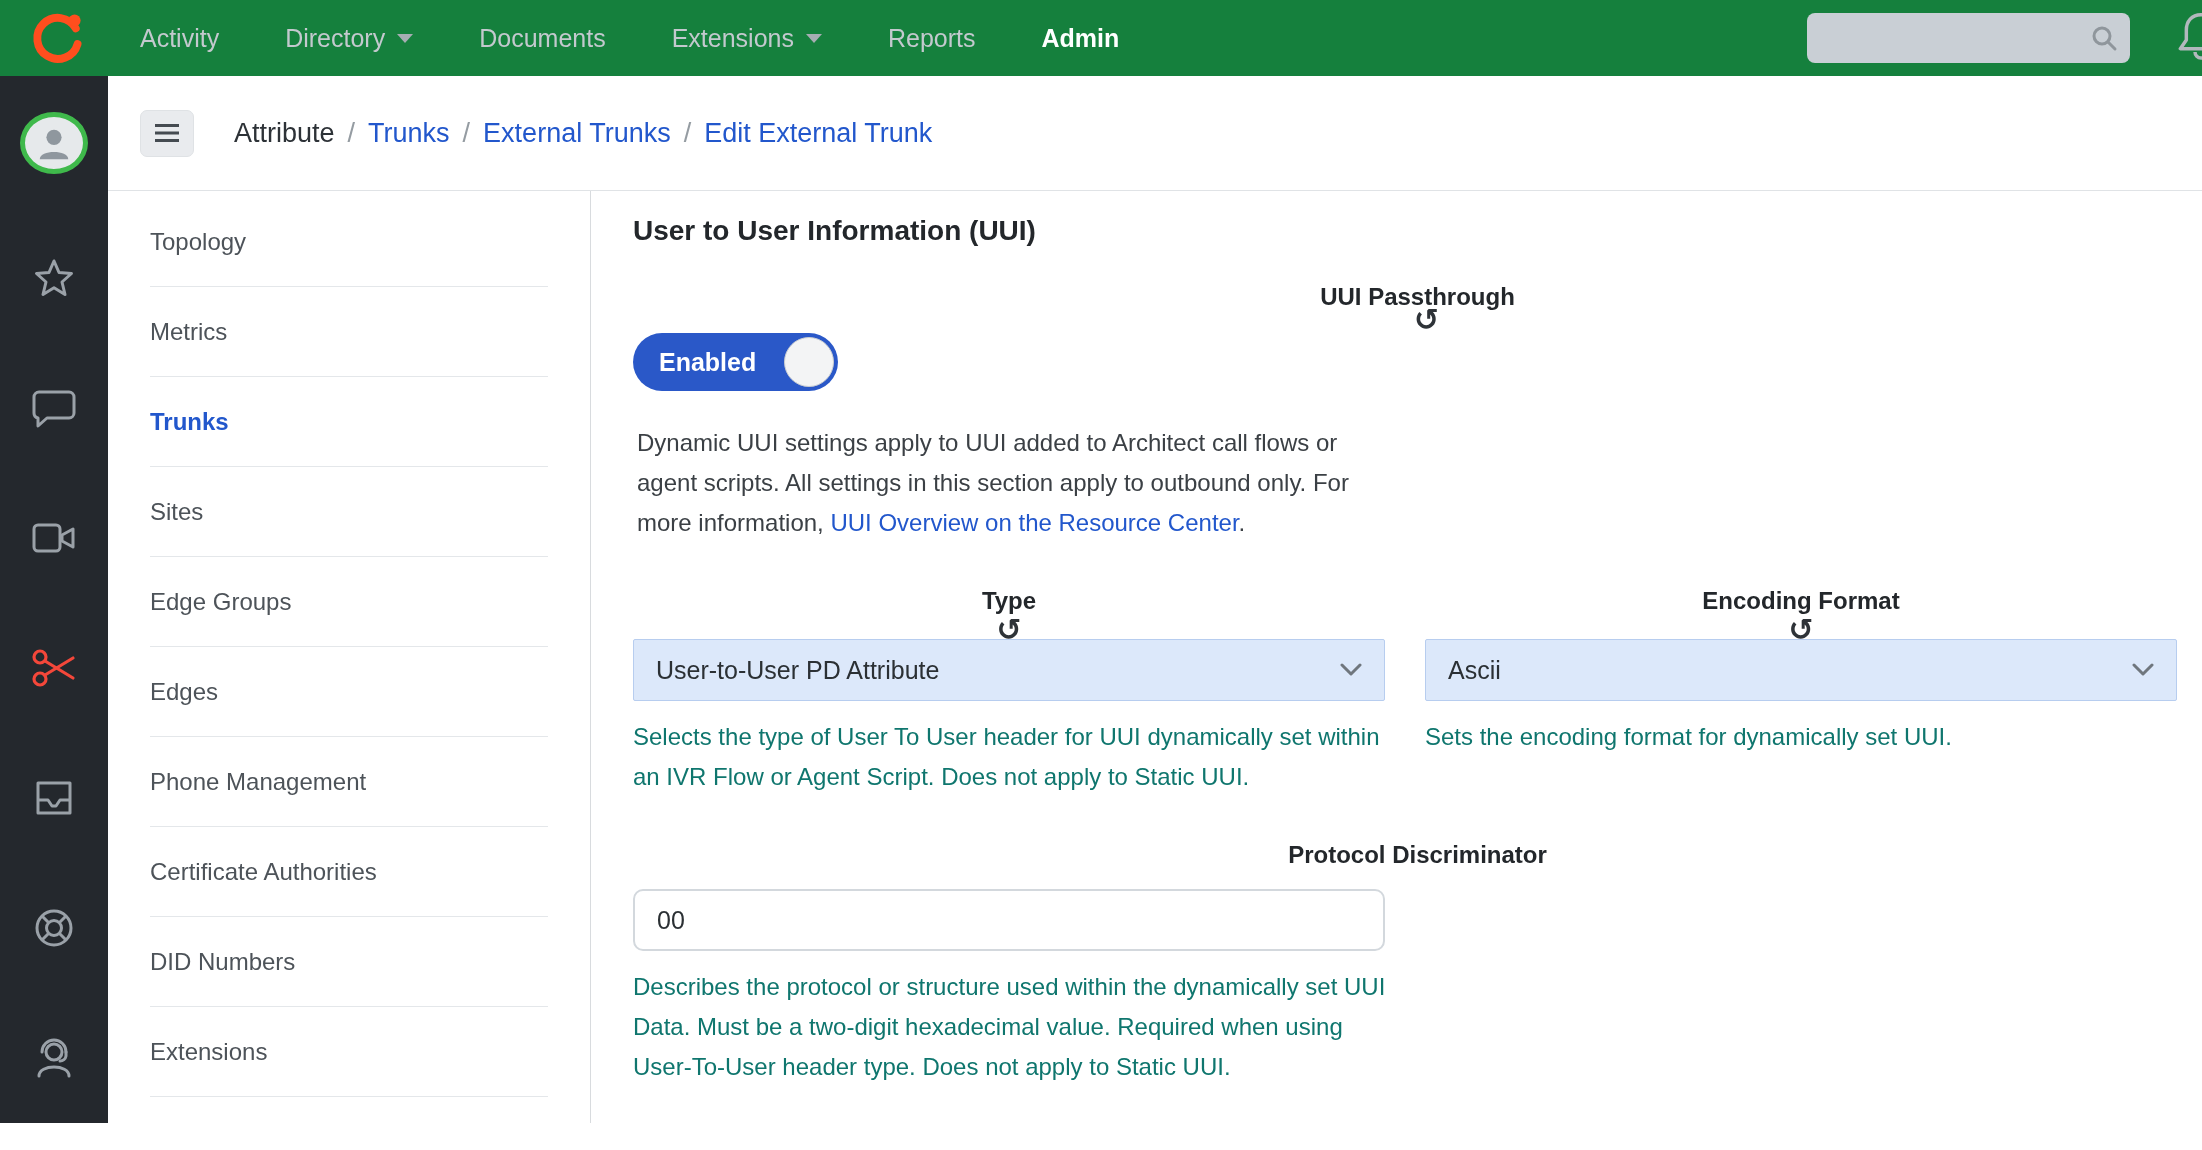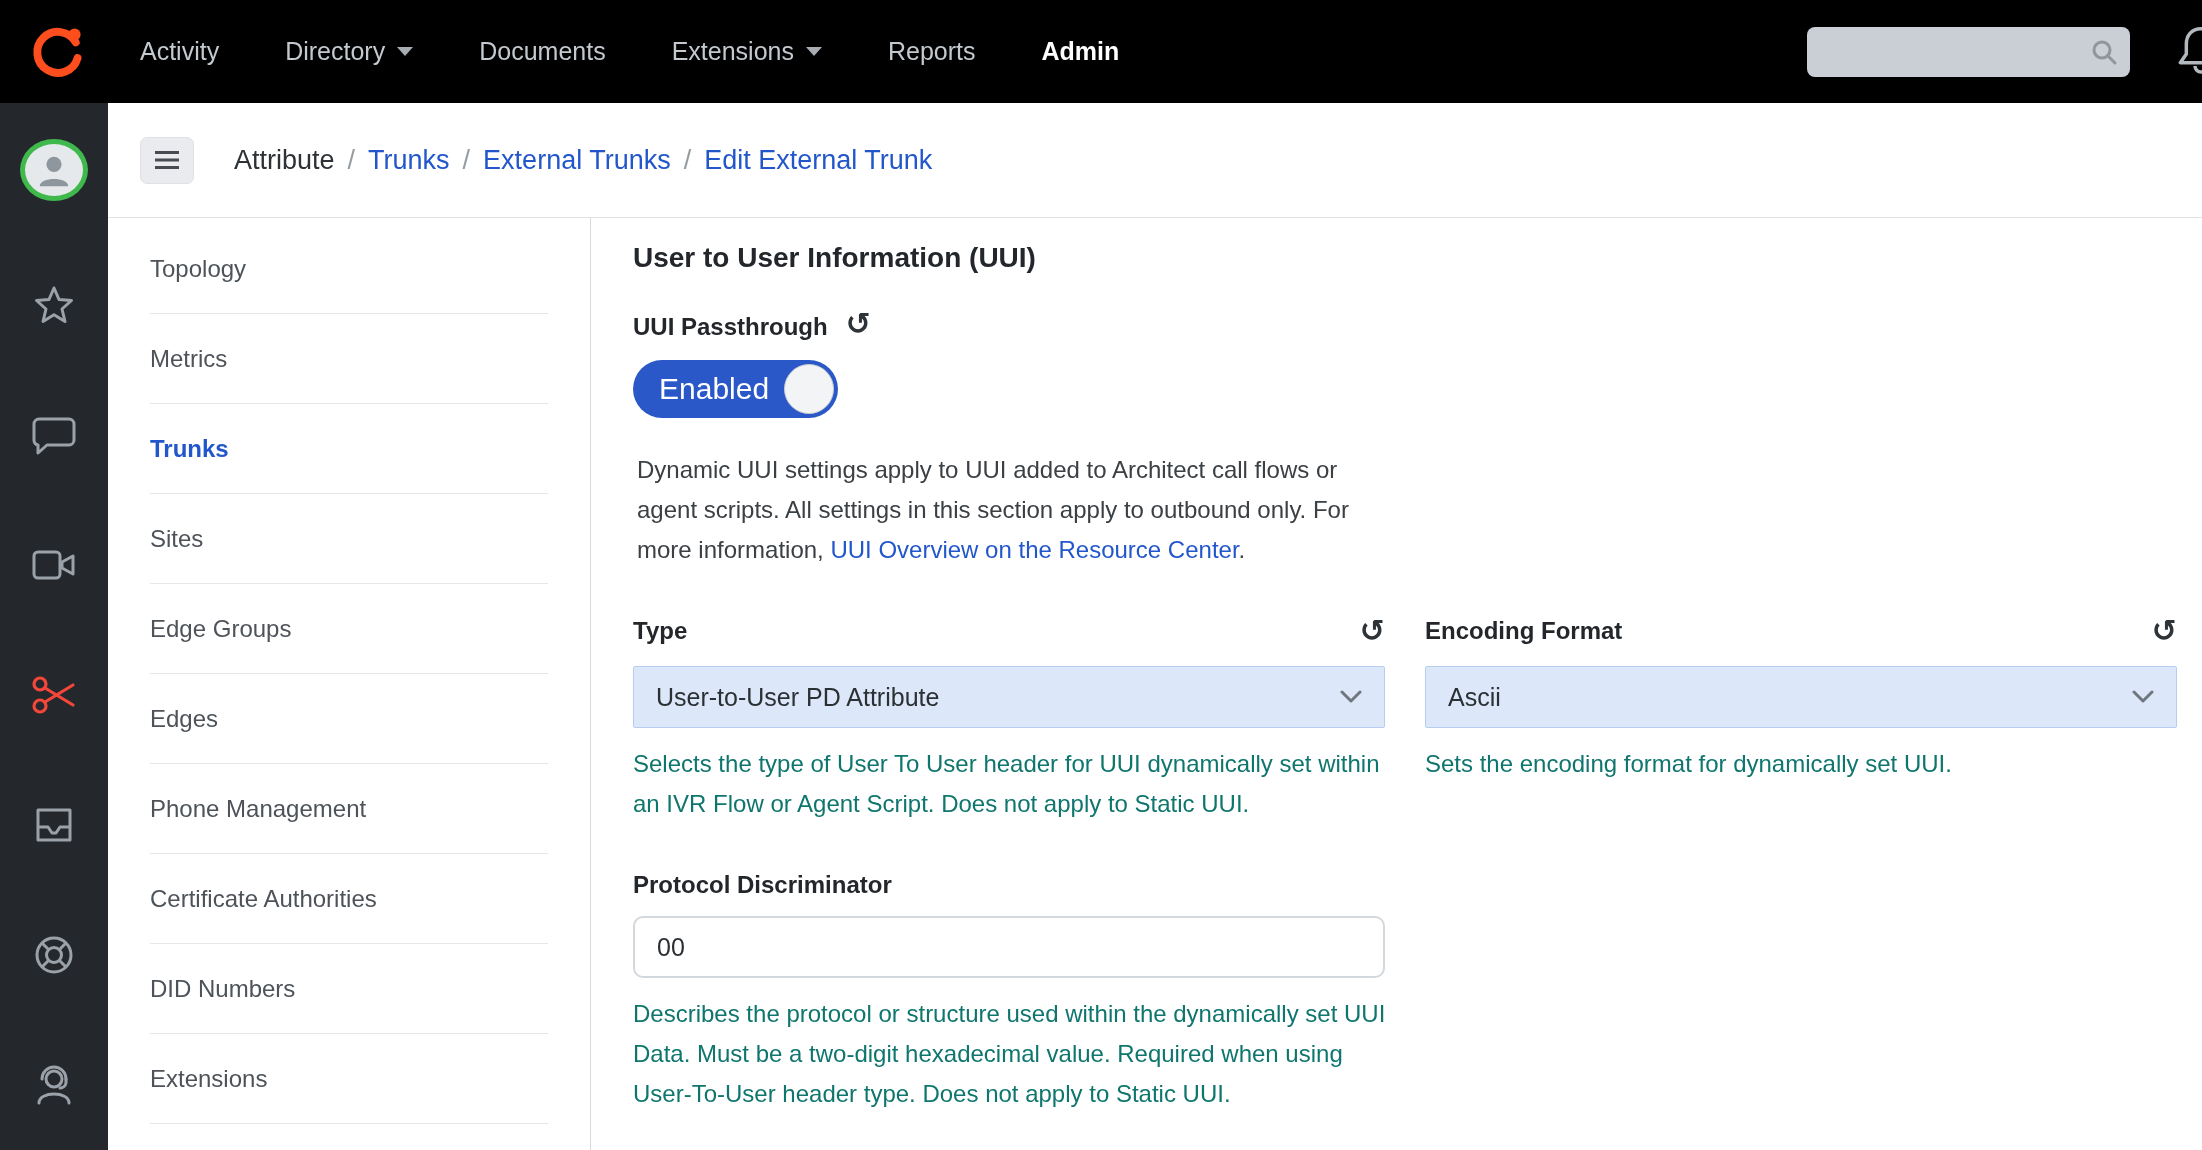--- a/index.html
+++ b/index.html
@@ -4,21 +4,21 @@
 <style>
   * { box-sizing: border-box; }
   html,body { margin:0; padding:0; }
   body {
     width:2202px; height:1150px; overflow:hidden;
     font-family:"Liberation Sans","DejaVu Sans",sans-serif;
     background:#ffffff; color:#2e3338;
   }
 
   
-  .topbar { height:103px; background:#000000; display:flex; align-items:center; }
+  .topbar { height:76px; background:#15803d; display:flex; align-items:center; }
   .logo-box { width:108px; height:103px; flex:0 0 108px; display:flex; align-items:center; justify-content:center; cursor:pointer; }
   .topnav { display:flex; align-items:center; gap:66px; margin-left:32px; }
   .nav-item { font-size:25px; color:#c3c9ce; display:flex; align-items:center; cursor:pointer; white-space:nowrap; }
   .nav-item.active { color:#ffffff; font-weight:700; }
   .caret { margin-left:12px; width:0; height:0; border-left:8px solid transparent; border-right:8px solid transparent; border-top:9px solid #a7adb3; display:inline-block; }
   .top-right { margin-left:auto; display:flex; align-items:center; }
   .searchbox { width:323px; height:50px; background:#c9cfd5; border-radius:8px; display:flex; align-items:center; padding:0 12px 0 18px; }
   .searchbox input { flex:1; min-width:0; border:none; outline:none; background:transparent; font-size:24px; color:#2b3034; font-family:inherit; }
   .bell-wrap { margin-left:44px; margin-right:-26px; flex:0 0 auto; }
 
@@ -37,26 +37,26 @@
   .crumb-sep { color:#959ca2; margin:0 13px; }
   .crumb-link { color:#2257cc; cursor:pointer; text-decoration:none; }
 
   .page { flex:1; display:flex; min-height:0; }
   .left-menu { width:483px; flex:0 0 483px; border-right:1px solid #d8dbde; padding-top:6px; background:#ffffff; }
   .menu-item { margin:0 42px; height:90px; display:flex; align-items:center; border-bottom:1px solid #e4e7ea; font-size:24px; color:#4d5359; cursor:pointer; }
   .menu-item.active { color:#2257cc; font-weight:700; }
 
   .main { flex:1; padding:24px 0 0 42px; }
   .section-title { font-size:28px; font-weight:700; color:#23272b; margin:0 0 36px 0; }
-  .label-row { display:flex; align-items:center; margin-bottom:16px; height:34px; }
+  .label-row { display:flex; align-items:center; margin-bottom:16px; height:34px;flex-direction:column; }
   .label { font-size:24px; font-weight:700; color:#23272b; }
   .reset-icon { font-size:30px; font-weight:700; color:#2e3338; line-height:1; cursor:pointer; user-select:none; }
   .label-row.inline .reset-icon { margin-left:18px; margin-top:-6px; }
   .toggle { width:205px; height:58px; border-radius:29px; background:#2a58c8; position:relative; display:flex; align-items:center; cursor:pointer; margin-bottom:32px; }
-  .toggle-label { color:#ffffff; font-weight:400; font-size:30px; margin-left:26px; }
+  .toggle-label { color:#ffffff; font-weight:700; font-size:25px; margin-left:26px; }
   .knob { position:absolute; right:4px; top:4px; width:50px; height:50px; border-radius:50%; background:#f3f4f5; border:1px solid #c9cdd1; }
   .desc { width:756px; font-size:24px; line-height:40px; color:#3b4045; margin:0 0 44px 4px; }
   .inline-link { color:#2257cc; cursor:pointer; text-decoration:none; }
 
   .cols { display:flex; gap:40px; margin-bottom:44px; }
   .col { width:752px; }
   .col .label-row { justify-content:space-between; margin-bottom:18px; }
   .select { height:62px; background:#dce8fa; border:1px solid #b7cdef; border-radius:2px; display:flex; align-items:center; padding:0 22px; font-size:25px; color:#2b3034; cursor:pointer; }
   .select .chev { margin-left:auto; }
   .help { font-size:24px; line-height:40px; color:#0f766e; margin:16px 0 0 0; }

